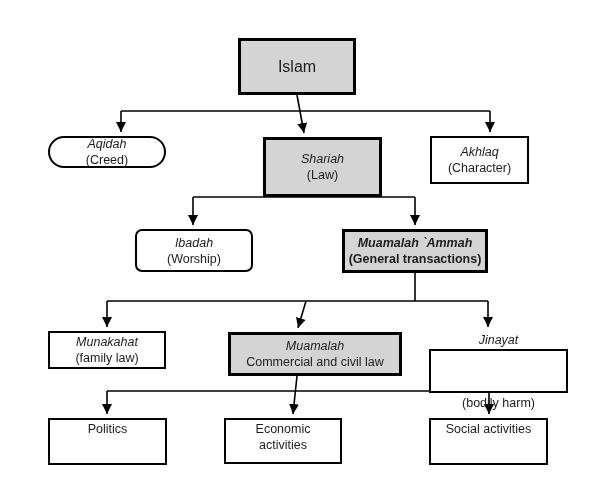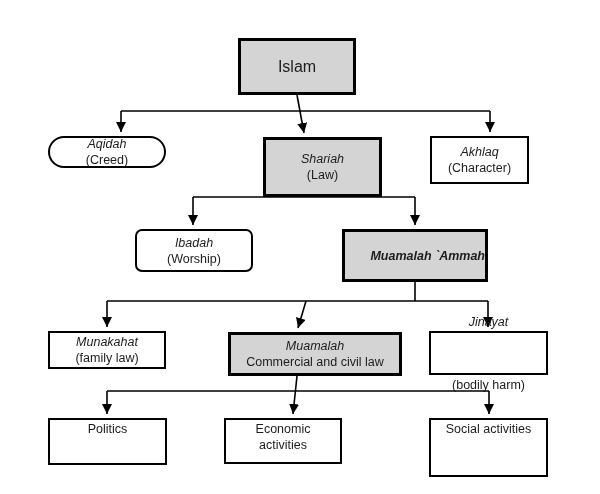--- a/index.html
+++ b/index.html
@@ -99,45 +99,46 @@
   <div class="node" style="left:430px; top:136px; width:99px; height:48px;">
     <span class="t italic">Akhlaq</span>
     <span class="t">(Character)</span>
   </div>
 
   <div class="node" style="left:135px; top:229px; width:118px; height:43px;border-radius:7px;">
     <span class="t italic">Ibadah</span>
     <span class="t">(Worship)</span>
   </div>
 
-  <div class="node gray" style="left:342px; top:229px; width:146px; height:53px;align-items:flex-end;">
+  <div class="node gray" style="left:342px; top:229px; width:146px; height:44px;">
     <span class="t italic semibold">Muamalah `Ammah</span>
+    <span class="t semibold">(General transactions)</span>
   </div>
 
   <div class="node" style="left:48px; top:331px; width:118px; height:38px;">
     <span class="t italic">Munakahat</span>
     <span class="t">(family law)</span>
   </div>
 
   <div class="node gray" style="left:208px; top:332px; width:174px; height:44px;margin-left:20px;">
     <span class="t italic">Muamalah</span>
     <span class="t">Commercial and civil law</span>
   </div>
 
-  <div class="node" style="left:429px; top:331px; width:119px; height:44px;gap:47px;">
+  <div class="node" style="left:429px; top:349px; width:139px; height:44px;gap:47px;">
     <span class="t italic">Jinayat</span>
     <span class="t">(bodily harm)</span>
   </div>
 
   <div class="node top-align" style="left:48px; top:418px; width:119px; height:47px;">
     <span class="t">Politics</span>
   </div>
 
   <div class="node top-align" style="left:224px; top:418px; width:118px; height:46px;">
     <span class="t">Economic</span>
     <span class="t">activities</span>
   </div>
 
-  <div class="node top-align" style="left:429px; top:418px; width:119px; height:59px;">
+  <div class="node top-align" style="left:429px; top:418px; width:119px; height:47px;">
     <span class="t">Social activities</span>
   </div>
 
 </div>
 
 </body></html>

